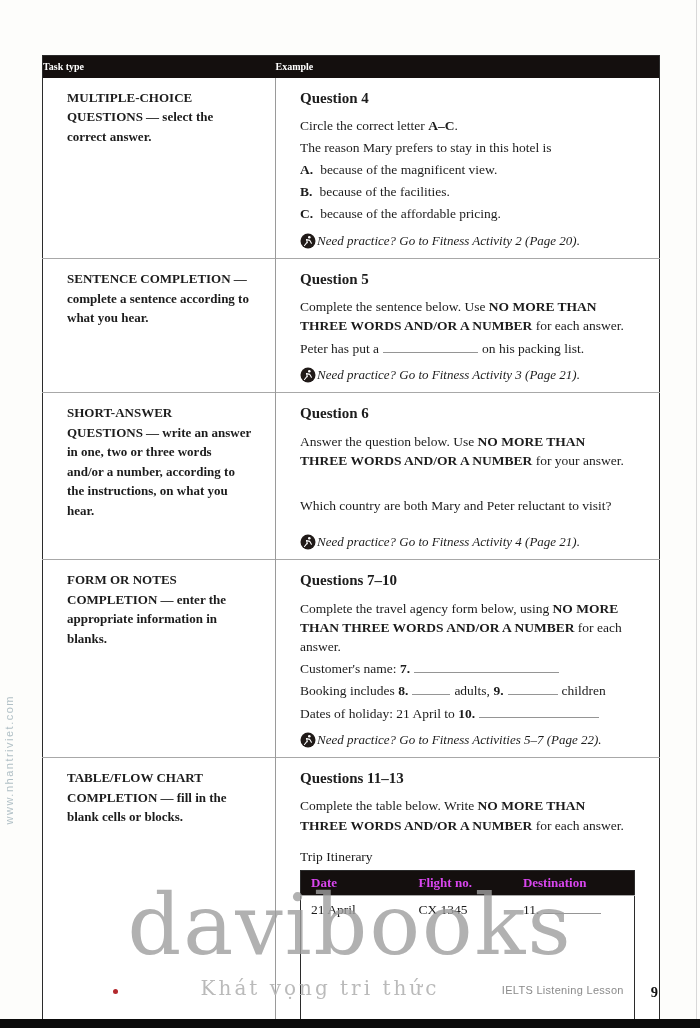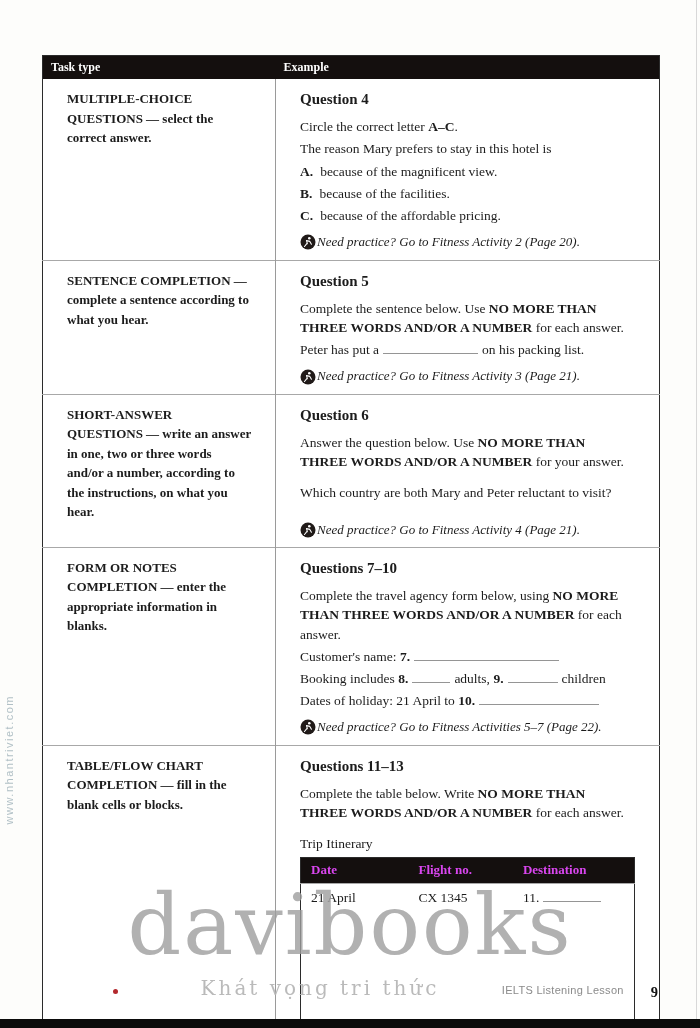--- a/index.html
+++ b/index.html
@@ -12,21 +12,21 @@
   }
 
   
   .main-table {
     position: absolute; left: 42px; top: 55px; width: 618px;
     border-collapse: collapse; table-layout: fixed;
     border: 1.5px solid #2b2b2b;
   }
   .main-table thead th {
     background: #140f0e; color: #fff; font-weight: bold;
-    font-size: 12px; text-align: left; padding: 4px 8px; height: 22px;
+    font-size: 10px; text-align: left; padding: 4px 0; height: 22px;
   }
   .main-table tbody td {
     vertical-align: top; padding: 10px 24px 8px;
     font-size: 13.5px; line-height: 1.42; background: #fff;
   }
   .main-table tbody td.task-cell { border-right: 1px solid #9a9a9a; }
   .main-table tbody tr + tr td { border-top: 1px solid #a8a8a8; }
 
   tr.h-r0 td { height: 151px; }
   tr.h-r1 td { height: 109px; }
@@ -41,21 +41,21 @@
   .optl { margin-right: 7px; }
 
   .practice {
     font-style: italic; font-size: 13px; color: #1c1c1c;
     display: flex; align-items: center; gap: 1px; margin: 10px 0 0;
   }
   .p-icon { flex: 0 0 auto; width: 16px; height: 16px; }
   .p-icon svg { display: block; }
 
   .mt8  { margin-top: 8px; }
-  .mt10 { margin-top: 12px; }
+  .mt10 { margin-top: 26px; }
   .mt18 { margin-top: 18px; }
 
   .blank {
     display: inline-block; height: 13px; vertical-align: baseline;
     border-bottom: 1px solid #959595; margin: 0 4px;
   }
   .bw38 { width: 38px; }  .bw50 { width: 50px; }
   .bw58 { width: 58px; }  .bw95 { width: 95px; }  .bw120 { width: 120px; }
   .bw145 { width: 145px; }
 

